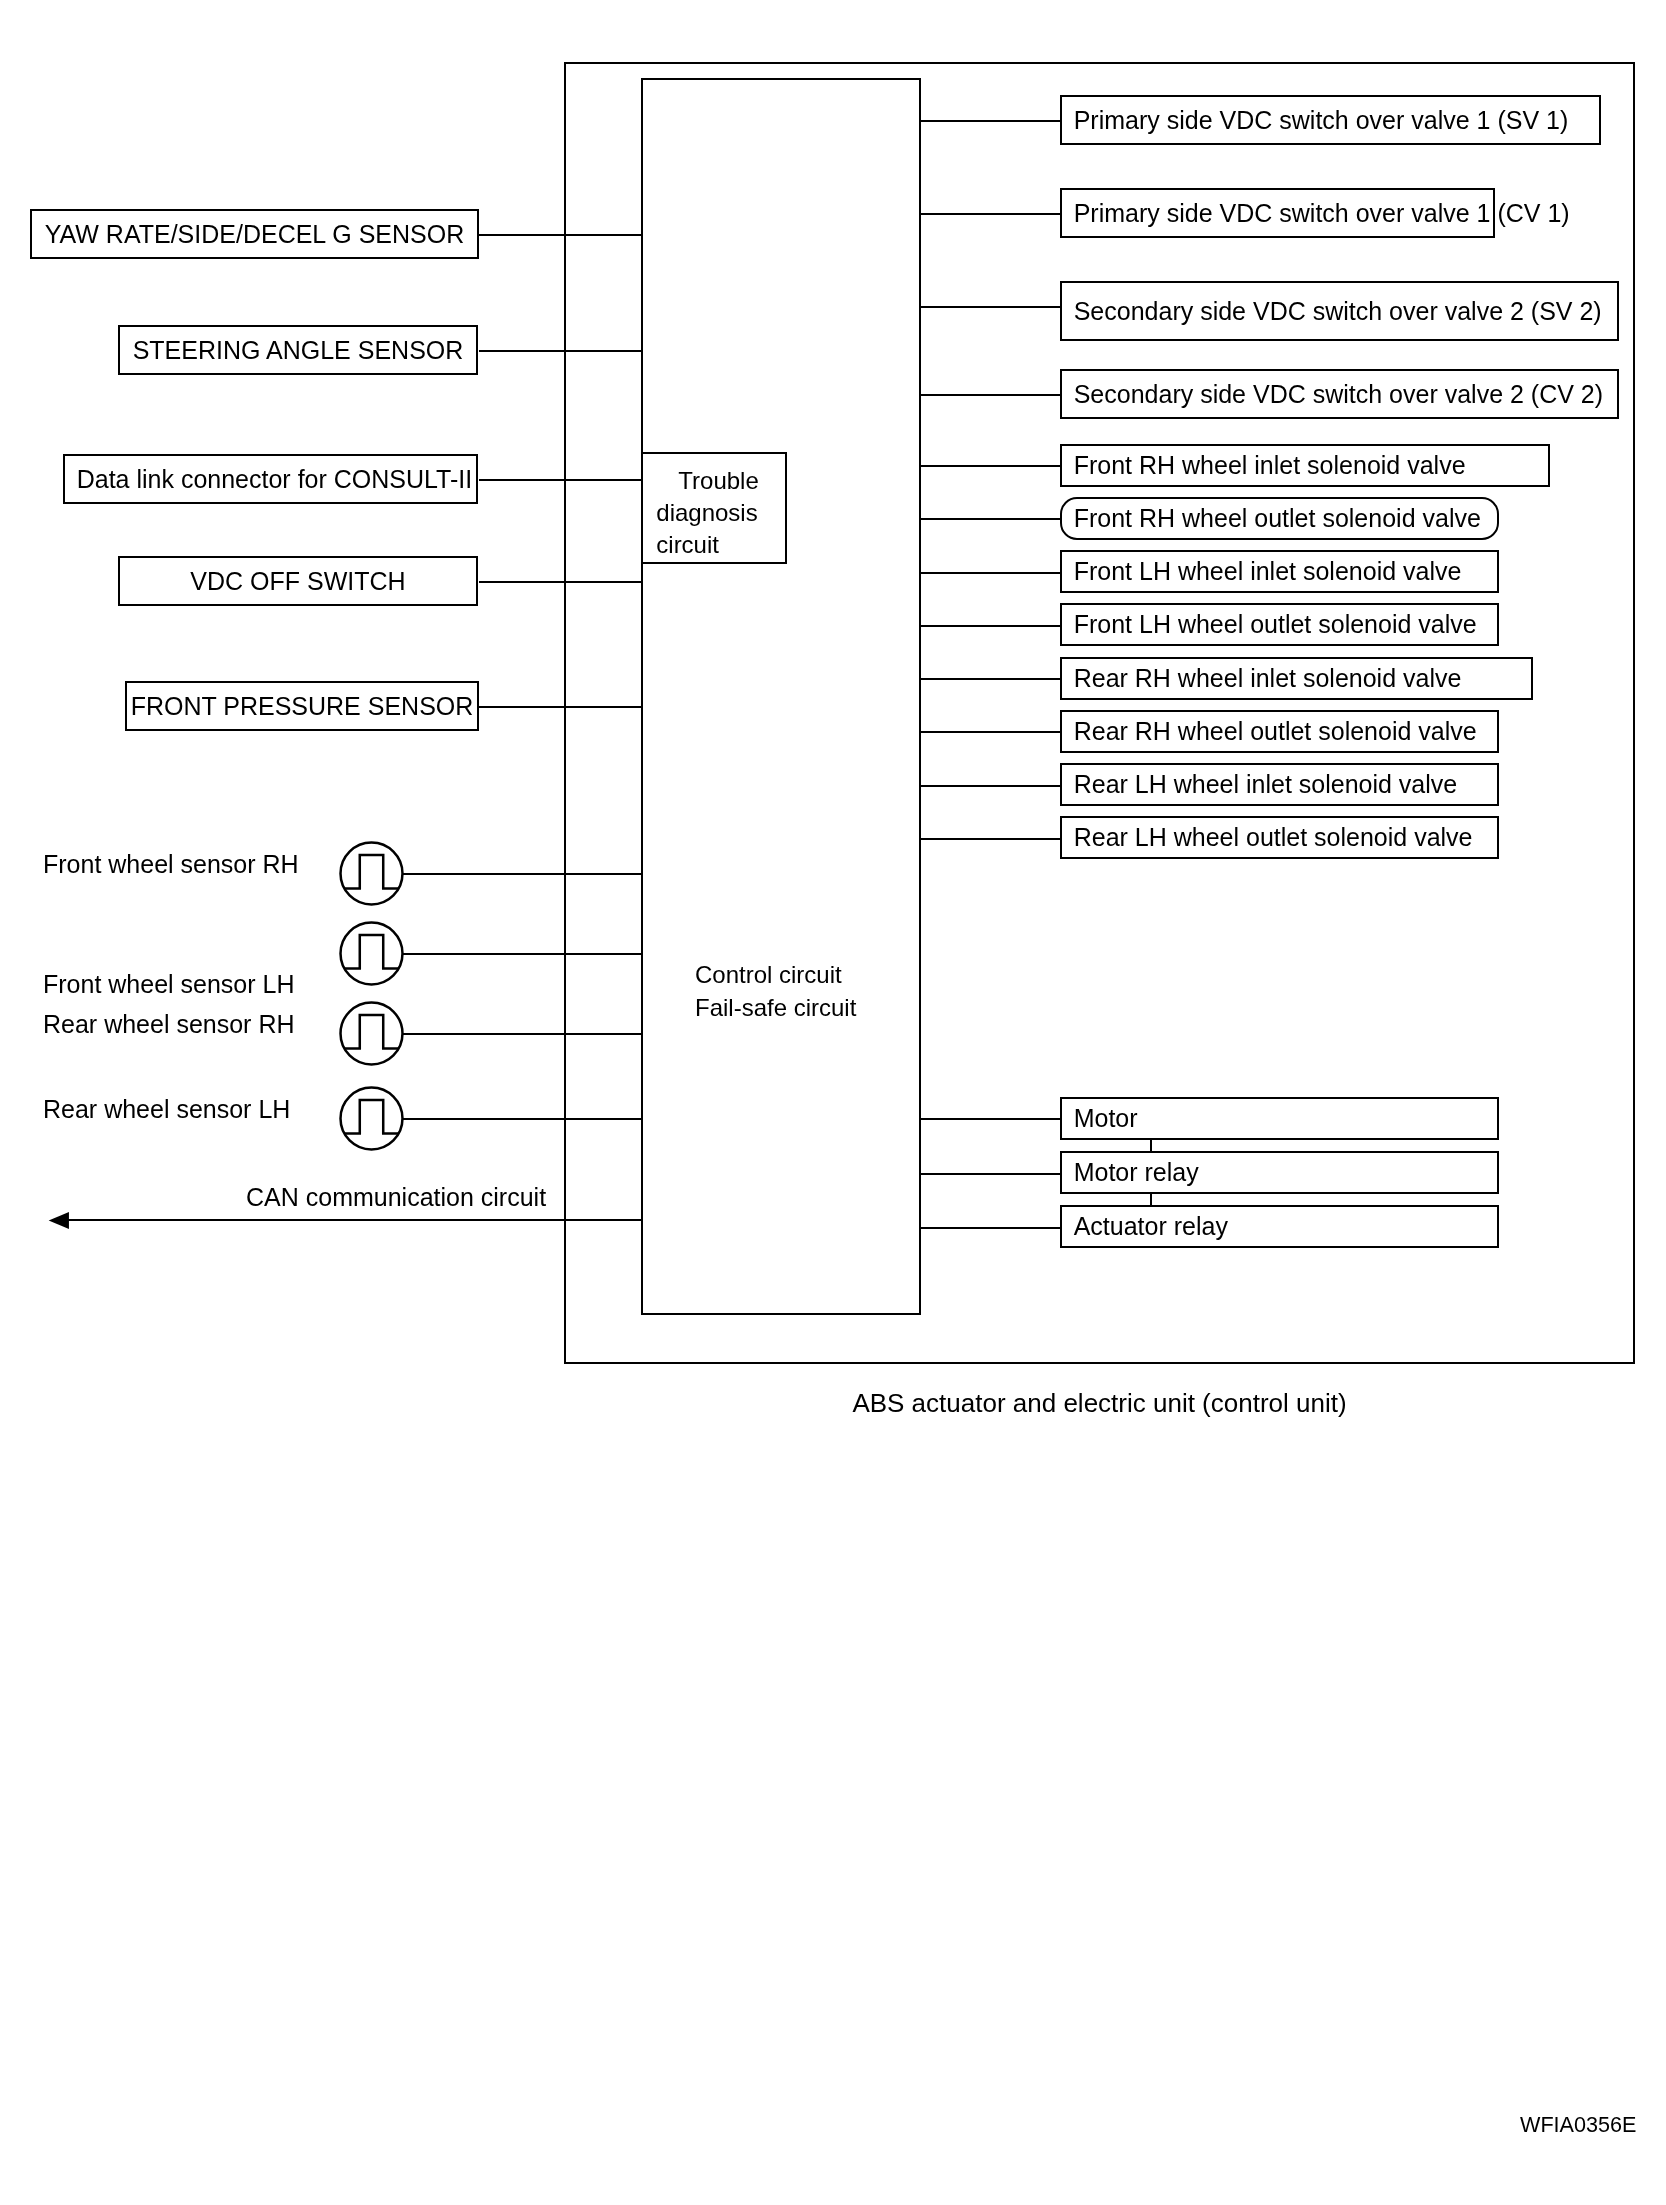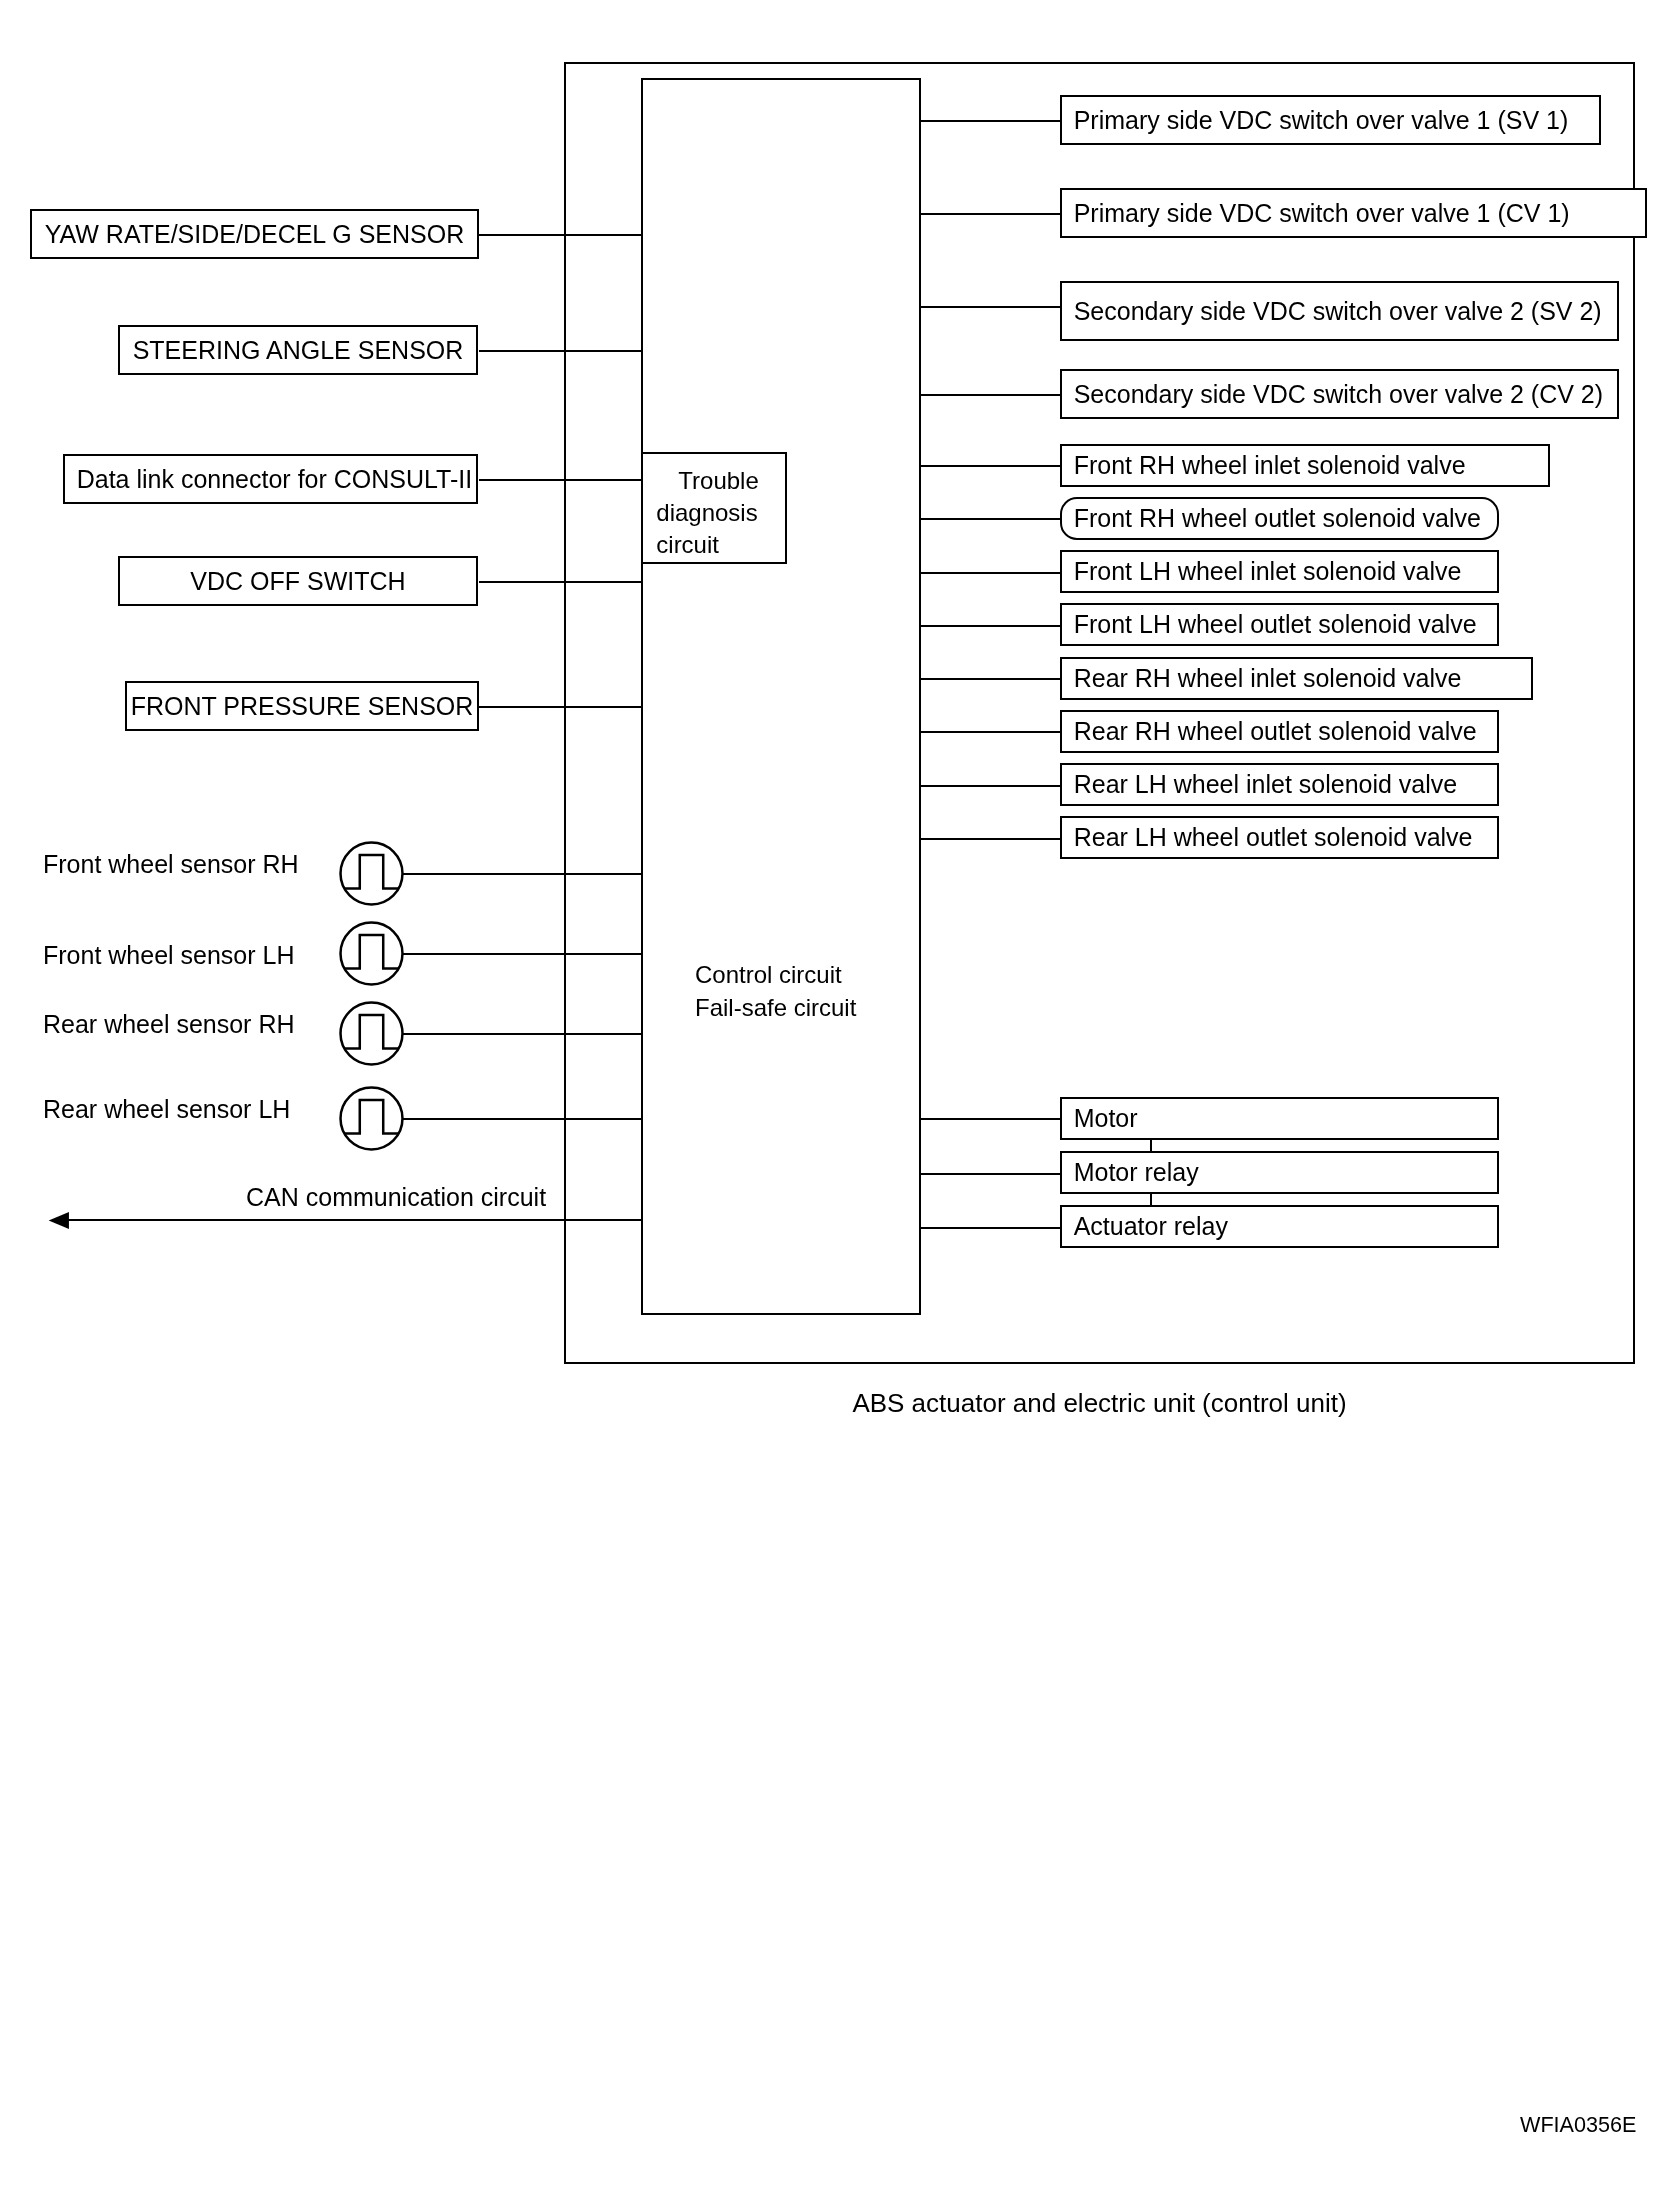--- a/index.html
+++ b/index.html
@@ -130,21 +130,21 @@
 
   <div class="plain-text" style="left:43px; top:850px; font-size:25px;">Front  wheel sensor RH</div>
   <div class="sensor-symbol" style="left:338px; top:840px; width:67px; height:67px;">
     <svg width="67" height="67" viewBox="0 0 80 80">
       <circle cx="40" cy="40" r="37" fill="#fff" stroke="#000" stroke-width="3"></circle>
       <polyline points="8,58 26,58 26,18 54,18 54,58 72,58" fill="none" stroke="#000" stroke-width="3"></polyline>
     </svg>
   </div>
   <div class="hline" style="left:403px; top:873px; width:238px;"></div>
 
-  <div class="plain-text" style="left:43px; top:941px; font-size:25px;">Front wheel sensor LH</div>
+  <div class="plain-text" style="left:43px; top:970px; font-size:25px;">Front wheel sensor LH</div>
   <div class="sensor-symbol" style="left:338px; top:920px; width:67px; height:67px;">
     <svg width="67" height="67" viewBox="0 0 80 80">
       <circle cx="40" cy="40" r="37" fill="#fff" stroke="#000" stroke-width="3"></circle>
       <polyline points="8,58 26,58 26,18 54,18 54,58 72,58" fill="none" stroke="#000" stroke-width="3"></polyline>
     </svg>
   </div>
   <div class="hline" style="left:403px; top:953px; width:238px;"></div>
 
   <div class="plain-text" style="left:43px; top:1010px; font-size:25px;">Rear  wheel sensor RH</div>
   <div class="sensor-symbol" style="left:338px; top:1000px; width:67px; height:67px;">
@@ -170,21 +170,21 @@
     <svg width="27" height="27" viewBox="0 0 32 32">
       <polygon points="2,16 26,6 26,26" fill="#000"></polygon>
     </svg>
   </div>
 
   <div class="box" style="left:1060px; top:95px; width:541px; height:50px;">
     <span class="lbl lbl-left" style="font-size:25px;">Primary side VDC switch over valve 1 (SV 1)</span>
   </div>
   <div class="hline" style="left:920px; top:120px; width:140px;"></div>
 
-  <div class="box" style="left:1060px; top:188px; width:587px; height:50px;">
+  <div class="box" style="left:1060px; top:188px; width:435px; height:50px;">
     <span class="lbl lbl-left" style="font-size:25px;">Primary side VDC switch over valve 1 (CV 1)</span>
   </div>
   <div class="hline" style="left:920px; top:213px; width:140px;"></div>
 
   <div class="box" style="left:1060px; top:281px; width:559px; height:60px;">
     <span class="lbl lbl-left" style="font-size:25px;">Secondary side VDC switch over valve 2 (SV 2)</span>
   </div>
   <div class="hline" style="left:920px; top:306px; width:140px;"></div>
 
   <div class="box" style="left:1060px; top:369px; width:559px; height:50px;">

